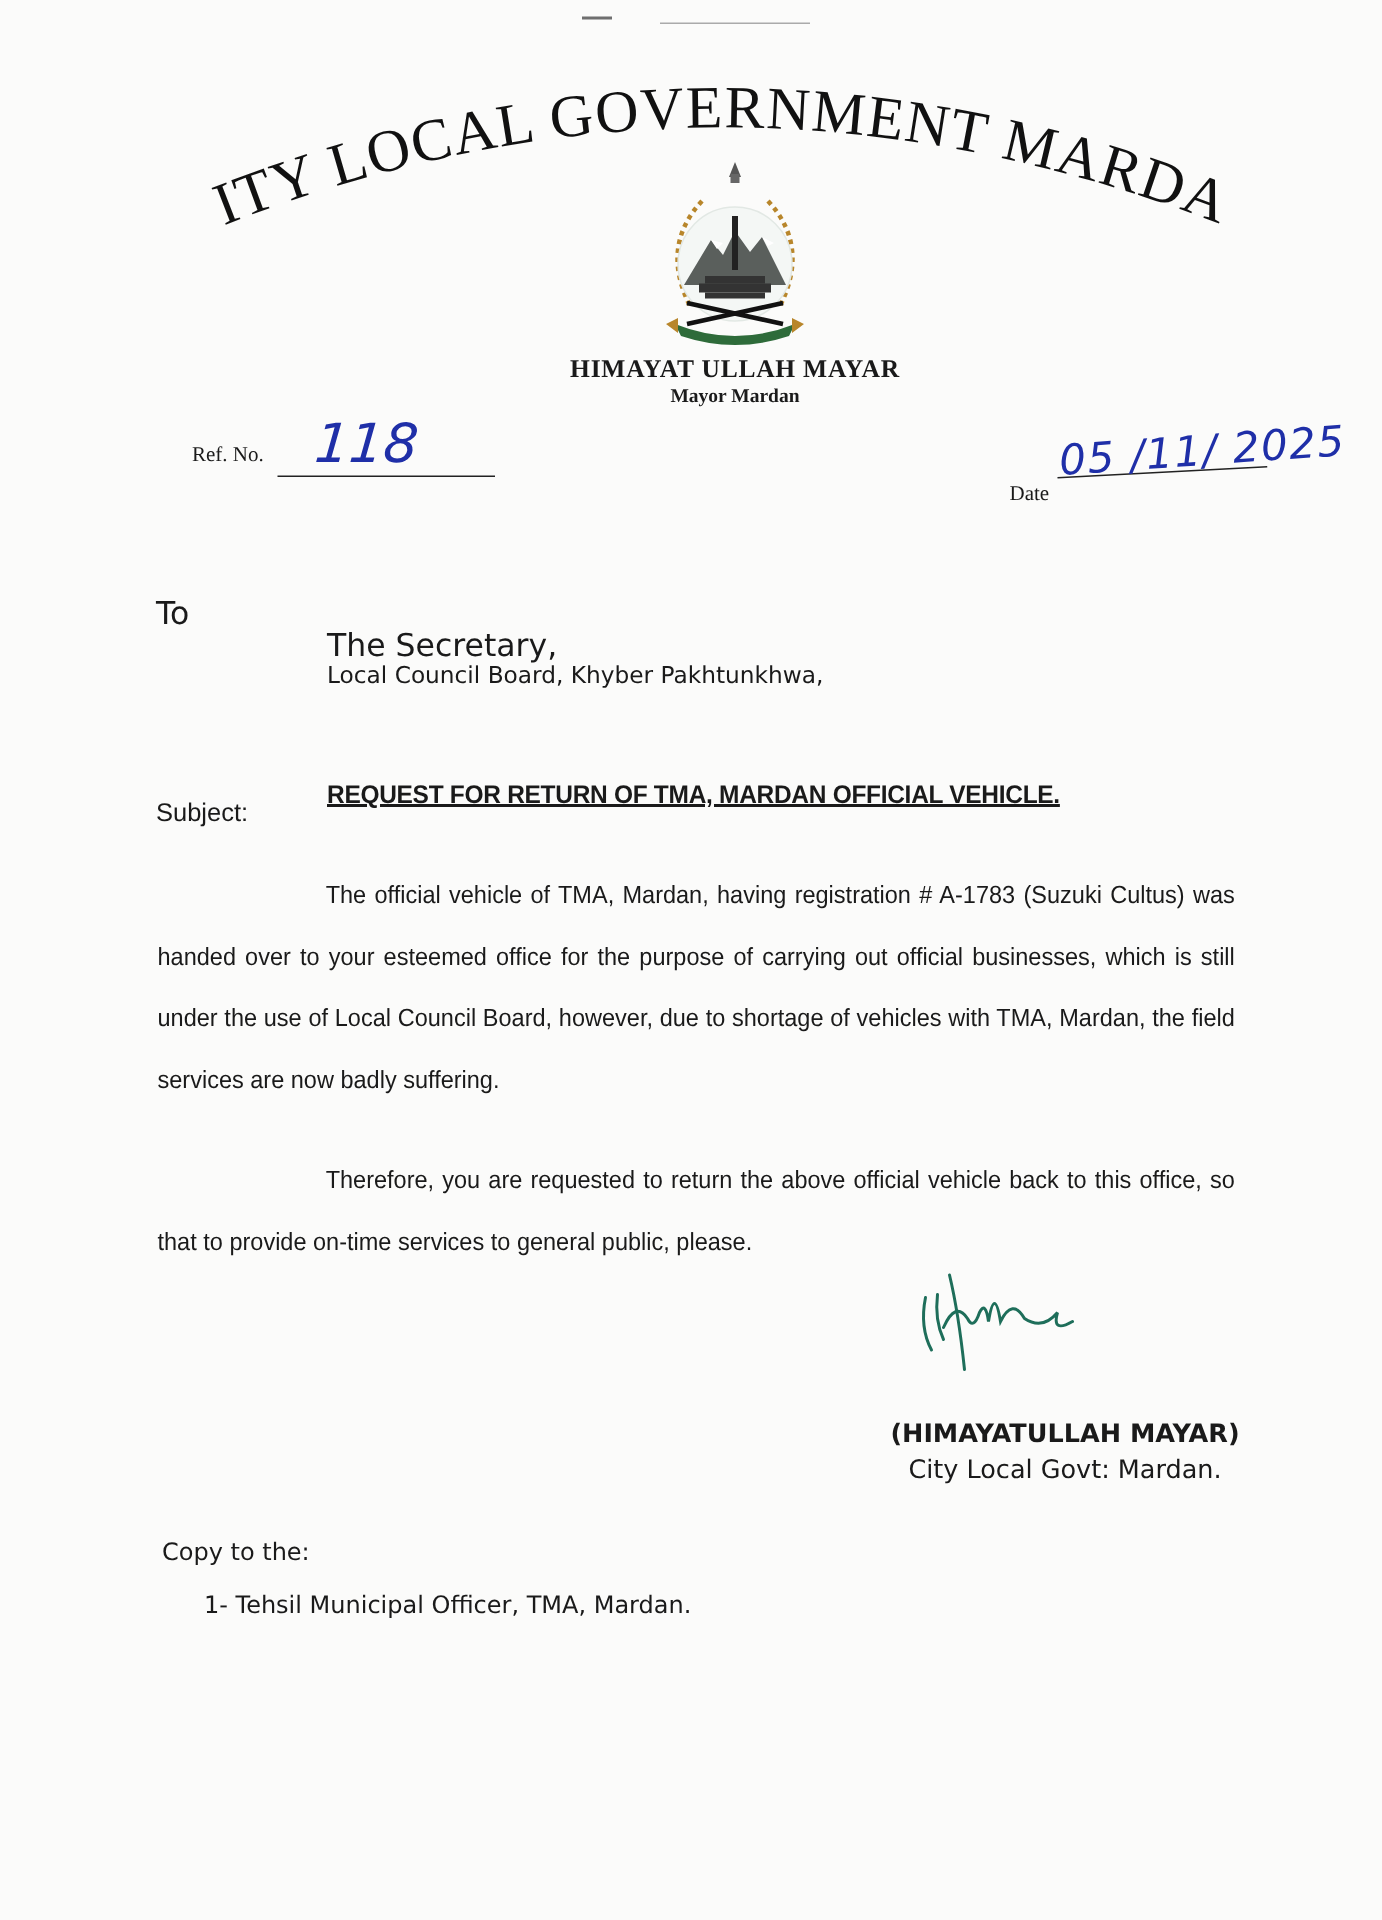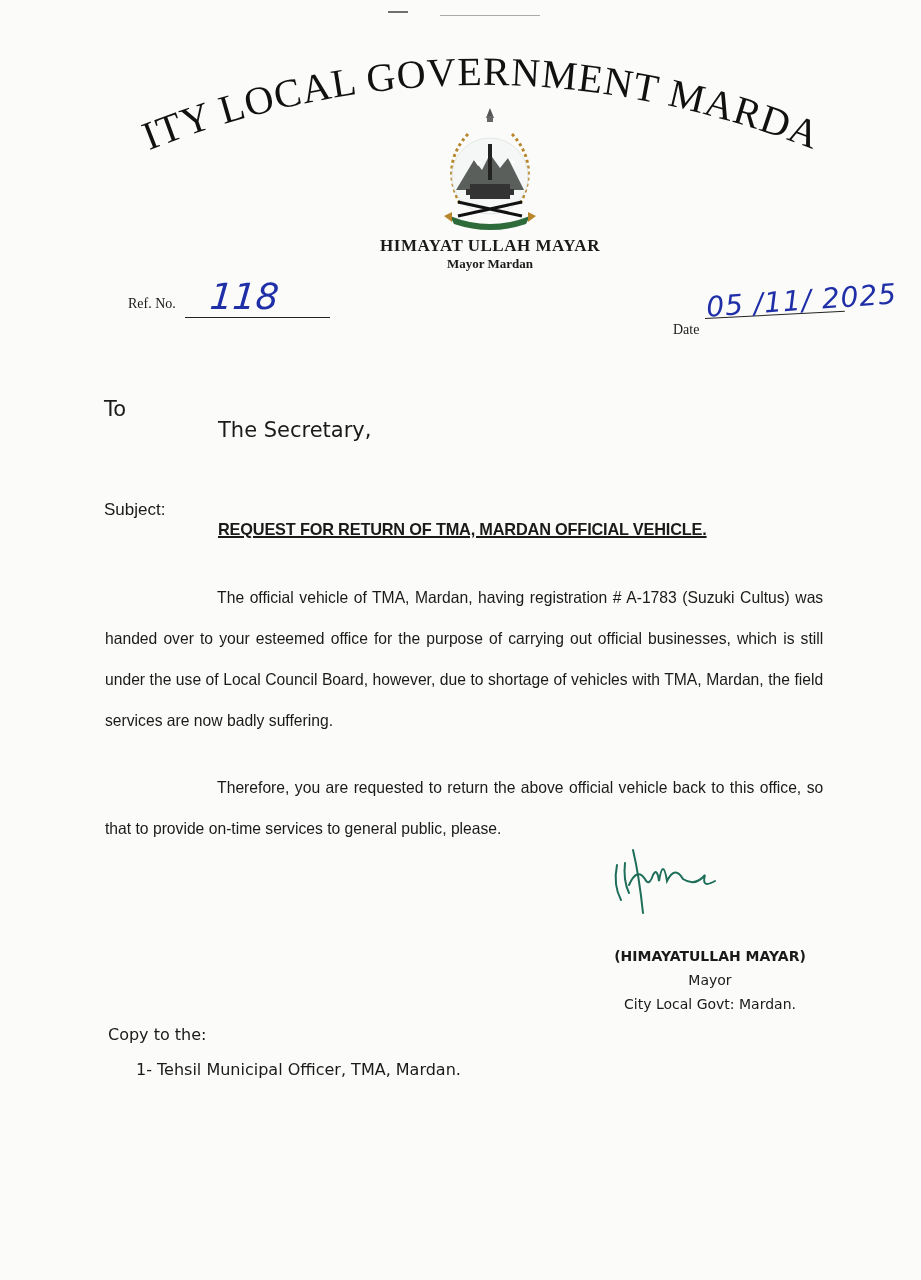--- a/index.html
+++ b/index.html
@@ -20,29 +20,29 @@
   .ref-line { position:absolute; left:185px; top:317px; width:145px; height:1px; background:#222; }
   .ref-value { position:absolute; left:210px; top:276px; font-family:"DejaVu Sans", sans-serif;
     color:#1f2fa8; font-size:36px; font-weight:300; font-style:italic; transform:skewX(-5deg); }
   .date { position:absolute; left:673px; top:292px; font-family:"Liberation Serif", serif; font-size:14px;margin-top:30px; }
   .date-line { position:absolute; left:705px; top:318px; width:140px; height:1px; background:#222; transform:rotate(-3deg); transform-origin:left; }
   .date-value { position:absolute; left:706px; top:284px; color:#1f2fa8; font-size:28px;
     font-style:italic; transform:rotate(-4deg); letter-spacing:1px; }
   .to { position:absolute; left:104px; top:397px; font-size:21px; }
   .address { position:absolute; left:218px; top:420px; font-size:15.5px; line-height:20px; }
   .address .l1 { font-size:21px; }
-  .subject-label { position:absolute; left:104px; top:500px; font-size:17px; font-family:"Liberation Sans", sans-serif; }
+  .subject-label { position:absolute; left:104px; top:532px; font-size:17px; font-family:"Liberation Sans", sans-serif; }
   .subject-text { position:absolute; left:218px; top:520px; font-size:17px; font-weight:bold;
     font-family:"Liberation Sans", sans-serif; text-decoration:underline; text-decoration-thickness:2px; letter-spacing:-.2px; transform:scaleX(.96); transform-origin:left; }
   .body-para { position:absolute; left:105px; width:718px; font-family:"Liberation Sans", sans-serif;
     font-size:16.5px; line-height:41px; text-align:justify; transform:scaleX(.95); transform-origin:left; width:756px; }
   .p1 { top:577px; text-indent:118px; }
   .p2 { top:767px; text-indent:118px; }
   .signature { position:absolute; left:605px; top:845px; width:130px; height:70px; }
-  .sig-block { position:absolute; left:580px; top:944px; width:260px; text-align:center; font-size:14px; line-height:24px; }
+  .sig-block { position:absolute; left:580px; top:944px; width:260px; text-align:center; font-size:17px; line-height:24px; }
   .sig-name { font-weight:bold; }
   .copy { position:absolute; left:108px; top:1024px; font-size:16px; line-height:22px; }
   .copy .item { padding-left:28px;margin-top:13px; }
 </style>
 </head>
 <body>
 
 <div class="scan-mark" style="left:388px;top:11px;width:20px;"></div>
 <div class="scan-mark" style="left:440px;top:15px;width:100px;height:1px;opacity:.4;"></div>
 
@@ -85,38 +85,38 @@
 <div class="ref-line"></div>
 <div class="ref-value">118</div>
 
 <div class="date">Date</div>
 <div class="date-line"></div>
 <div class="date-value">05 /11/ 2025</div>
 
 <div class="to">To</div>
 <div class="address">
   <div class="l1">The Secretary,</div>
+  <div>Local Council Board, Khyber Pakhtunkhwa,</div>
 </div>
 
 <div class="subject-label">Subject:</div>
 <div class="subject-text">REQUEST FOR RETURN OF TMA, MARDAN OFFICIAL VEHICLE.</div>
 
 <div class="body-para p1">The official vehicle of TMA, Mardan, having registration # A-1783 (Suzuki Cultus) was handed over to your esteemed office for the purpose of carrying out official businesses, which is still under the use of Local Council Board, however, due to shortage of vehicles with TMA, Mardan, the field services are now badly suffering.</div>
 <div class="body-para p2">Therefore, you are requested to return the above official vehicle back to this office, so that to provide on-time services to general public, please.</div>
 
 <svg class="signature" viewBox="0 0 130 70">
   <g fill="none" stroke="#1e6e5a" stroke-width="2" stroke-linecap="round">
     <path d="M12 20 Q8 40 16 55"></path>
     <path d="M20 18 Q18 35 24 48"></path>
     <path d="M28 5 Q34 30 38 68"></path>
     <path d="M24 40 Q32 22 40 34 Q44 42 48 30 Q52 22 54 36 Q58 12 62 36 Q70 20 78 34 Q90 42 100 30 Q96 44 110 36"></path>
   </g>
 </svg>
 <div class="sig-block">
   <div class="sig-name">(HIMAYATULLAH MAYAR)</div>
-  <div>Mayor</div>
   <div>City Local Govt: Mardan.</div>
 </div>
 
 <div class="copy">
   <div>Copy to the:</div>
   <div class="item">1-  Tehsil Municipal Officer, TMA, Mardan.</div>
 </div>
 
 </body></html>

